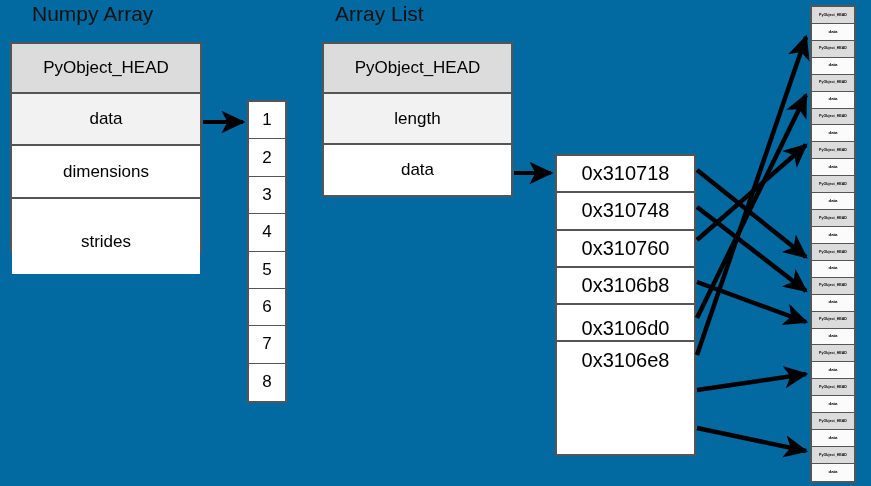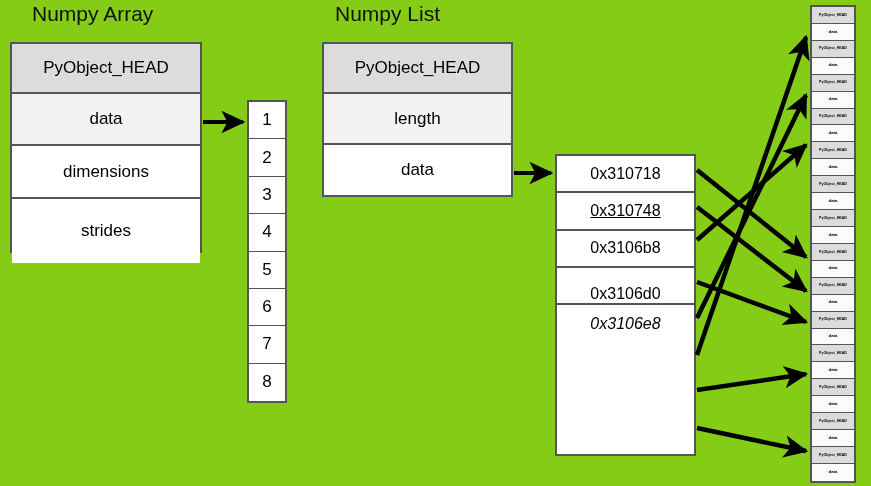--- a/index.html
+++ b/index.html
@@ -9,21 +9,21 @@
   }
   body {
     font-family: "Liberation Sans", sans-serif;
     color: #000000;
   }
   #canvas {
     position: relative;
     width: 871px;
     height: 486px;
     overflow: hidden;
-    background: #84cc16;
+    background: #0369a1;
   }
   .title {
     position: absolute;
     font-size: 21px;
     font-weight: 400;
     letter-spacing: 0px;
     white-space: nowrap;
     color: #111111;
   }
   .struct-box {
@@ -70,21 +70,21 @@
     border: 2px solid #555555;
     box-sizing: border-box;
     background: #ffffff;
   }
   .ptr-cell {
     box-sizing: border-box;
     border-bottom: 2px solid #555555;
     display: flex;
     align-items: center;
     justify-content: center;
-    font-size: 16px;
+    font-size: 20px;
     background: #ffffff;
     white-space: nowrap;
   }
   .ptr-cell:last-child { border-bottom: none; }
 
   
   .objcol {
     position: absolute;
     border: 2px solid #555555;
     box-sizing: border-box;
@@ -116,33 +116,33 @@
     height: 486px;
     pointer-events: none;
   }
 </style>
 </head>
 <body>
 
 <div id="canvas">
 
   <div class="title" id="title-left" style="left:32px; top:2px;">Numpy Array</div>
-  <div class="title" id="title-right" style="left:335px; top:2px;">Numpy List</div>
+  <div class="title" id="title-right" style="left:335px; top:2px;">Array List</div>
 
   <div class="struct-box" id="numpy-struct" style="left:10px; top:42px; width:192px; height:211px;">
       <div class="struct-row row-head" style="height: 50px;">
         <span>PyObject_HEAD</span>
       </div>
       <div class="struct-row row-alt" style="height: 52px;">
         <span>data</span>
       </div>
       <div class="struct-row row-plain" style="height: 53px;">
         <span>dimensions</span>
       </div>
-      <div class="struct-row row-plain" style="height: 64px;">
+      <div class="struct-row row-plain" style="height: 64px; margin-top: 11px;">
         <span>strides</span>
       </div>
     </div>
 
   <div class="buffer-box" id="numpy-buffer" style="left:247px; top:100px; width:40px; height:303px;">
       <div class="buffer-cell" style="height: 37.375px;">
         <span>1</span>
       </div>
       <div class="buffer-cell" style="height: 37.375px;">
         <span>2</span>
@@ -176,30 +176,33 @@
       </div>
       <div class="struct-row row-plain" style="height: 50px;">
         <span>data</span>
       </div>
     </div>
 
   <div class="ptr-box" id="pointer-table" style="left:555px; top:154px; width:141px; height:302px;">
       <div class="ptr-cell" style="height: 37.25px;">
         <span>0x310718</span>
       </div>
-      <div class="ptr-cell" style="height: 37.25px; text-decoration: underline;">
+      <div class="ptr-cell" style="height: 37.25px;">
         <span>0x310748</span>
+      </div>
+      <div class="ptr-cell" style="height: 37.25px;">
+        <span>0x310760</span>
       </div>
       <div class="ptr-cell" style="height: 37.25px;">
         <span>0x3106b8</span>
       </div>
       <div class="ptr-cell" style="height: 37.25px; align-items: flex-end;">
         <span>0x3106d0</span>
       </div>
-      <div class="ptr-cell" style="height: 37.25px; font-style: italic;">
+      <div class="ptr-cell" style="height: 37.25px;">
         <span>0x3106e8</span>
       </div>
     </div>
 
   <div class="objcol" id="object-column" style="left:810px; top:5px; width:46px; height:478px;">
       <div class="obj-row obj-head" style="height: 16.9286px;">
         <span>PyObject_HEAD</span>
       </div>
       <div class="obj-row obj-data" style="height: 16.9286px;">
         <span>data</span>

